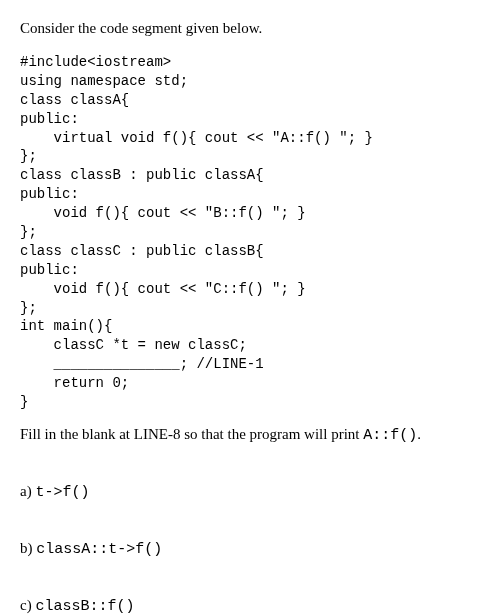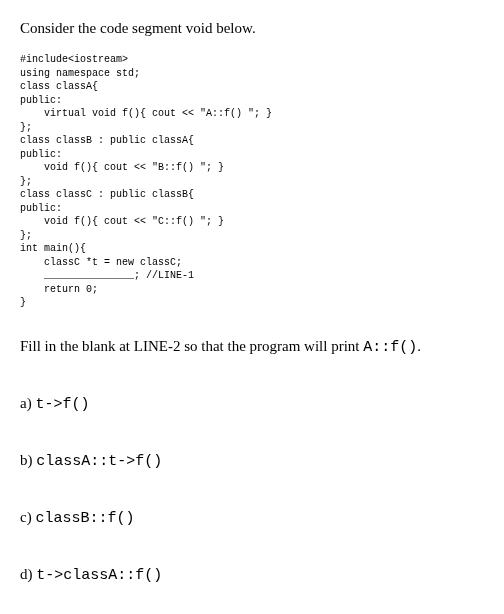--- a/index.html
+++ b/index.html
@@ -14,24 +14,24 @@
       background: #fff;
       padding: 18px 20px;
       width: 504px;
       line-height: 1.4;
     }
     .intro {
       margin-bottom: 14px;
     }
     .code-block {
       font-family: 'Courier New', Courier, monospace;
-      font-size: 10px;
+      font-size: 14px;
       white-space: pre;
       line-height: 1.35;
-      margin-bottom: 26px;
+      margin-bottom: 12px;
     }
     .question {
       margin-bottom: 18px;
       margin-top: 8px;
     }
     .question .inline-code {
       font-family: Liberation Mono, monospace;
     }
     .option {
       margin-bottom: 18px;
@@ -41,21 +41,21 @@
       display: inline;
     }
     .option-code {
       font-family: 'Courier New', Courier, monospace;
       display: inline;
     }
   </style>
 </head>
 <body>
 
-<div class="intro">Consider the code segment void below.</div>
+<div class="intro">Consider the code segment given below.</div>
 
 <div class="code-block">#include&lt;iostream&gt;
 using namespace std;
 class classA{
 public:
     virtual void f(){ cout &lt;&lt; "A::f() "; }
 };
 class classB : public classA{
 public:
     void f(){ cout &lt;&lt; "B::f() "; }
@@ -64,21 +64,21 @@
 public:
     void f(){ cout &lt;&lt; "C::f() "; }
 };
 int main(){
     classC *t = new classC;
     _______________; //LINE-1
     return 0;
 }</div>
 
 <div class="question">
-  <span>Fill in the blank at LINE-2 so that the program will print </span><span class="inline-code">A::f()</span><span>.</span>
+  <span>Fill in the blank at LINE-8 so that the program will print </span><span class="inline-code">A::f()</span><span>.</span>
 </div>
 
 <div class="option">
   <span class="option-label">a) </span><span class="option-code">t-&gt;f()</span>
 </div>
 
 <div class="option">
   <span class="option-label">b) </span><span class="option-code">classA::t-&gt;f()</span>
 </div>
 

